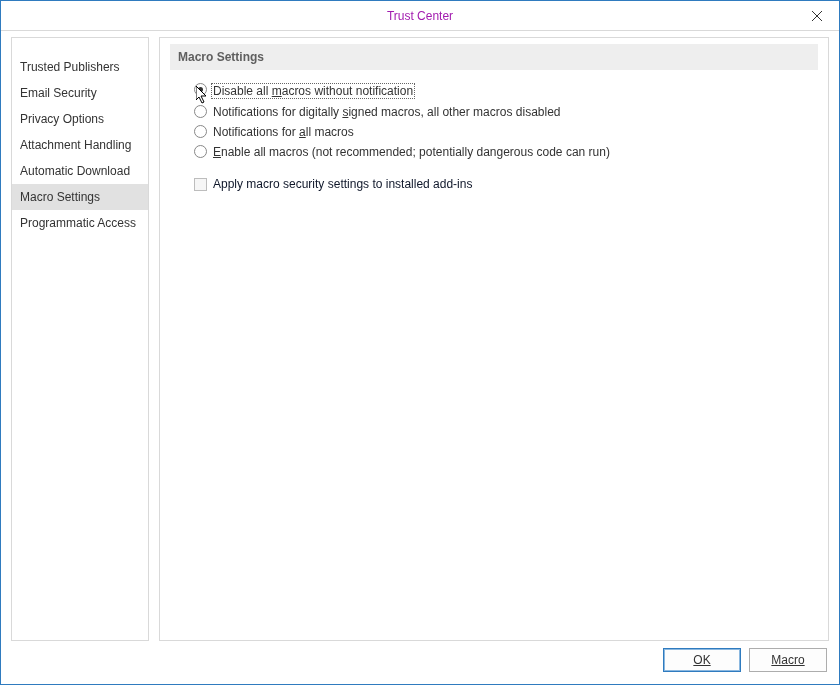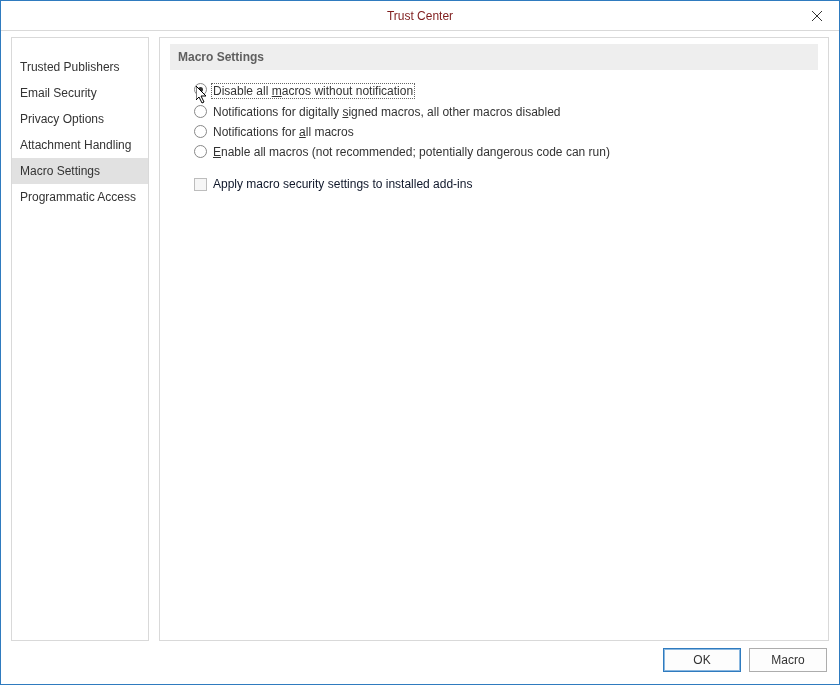--- a/index.html
+++ b/index.html
@@ -17,21 +17,21 @@
       height: 30px;
       background: #fff;
       border-bottom: 1px solid #d9d9d9;
       display: flex;
       align-items: center;
       justify-content: center;
       position: relative;
     }
     .titlebar-title {
       font-size: 12px;
-      color: #7f1d1d;
+      color: #a21caf;
     }
     .titlebar-close {
       position: absolute;
       right: 0;
       top: 0;
       width: 44px;
       height: 29px;
       display: flex;
       align-items: center;
       justify-content: center;
@@ -138,20 +138,21 @@
       min-width: 78px;
       height: 24px;
       border: 1px solid #adadad;
       background: #fdfdfd;
       font-size: 12px;
       color: #333;
       cursor: pointer;
       display: flex;
       align-items: center;
       justify-content: center;
+      text-decoration: underline;
     }
     .btn.primary {
       border: 1px solid #2f7bbf;
       box-shadow: inset 0 0 0 1px #8bb8e0;
     }
     .cursor {
       position: absolute;
       pointer-events: none;
       z-index: 1000;
     }
@@ -169,20 +170,21 @@
       </svg>
   </div>
 </div>
 
 <div class="main-area">
   <div class="sidebar">
     <div class="sidebar-item">Trusted Publishers</div>
     <div class="sidebar-item">Email Security</div>
     <div class="sidebar-item">Privacy Options</div>
     <div class="sidebar-item">Attachment Handling</div>
+    <div class="sidebar-item">Automatic Download</div>
     <div class="sidebar-item selected">Macro Settings</div>
     <div class="sidebar-item">Programmatic Access</div>
   </div>
 
   <div class="content">
     <div class="section-header">Macro Settings</div>
     <div class="section-body">
 
       <div class="radio-row">
         <div class="radio-wrapper">

